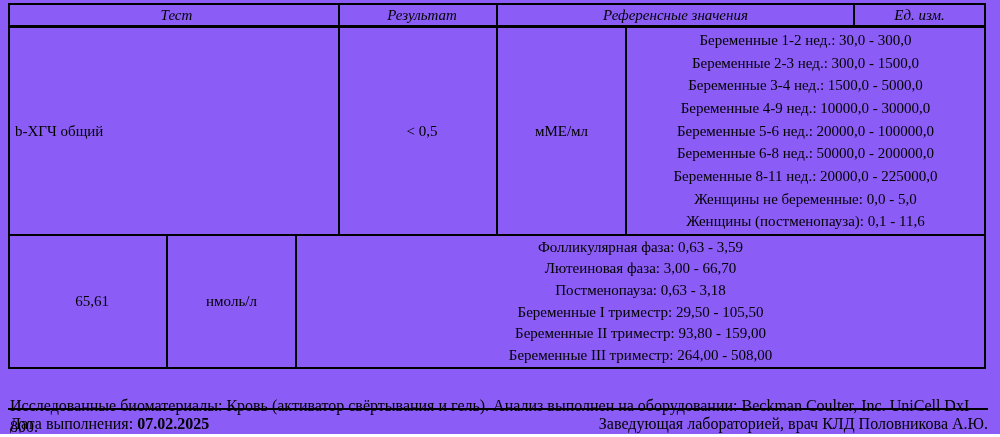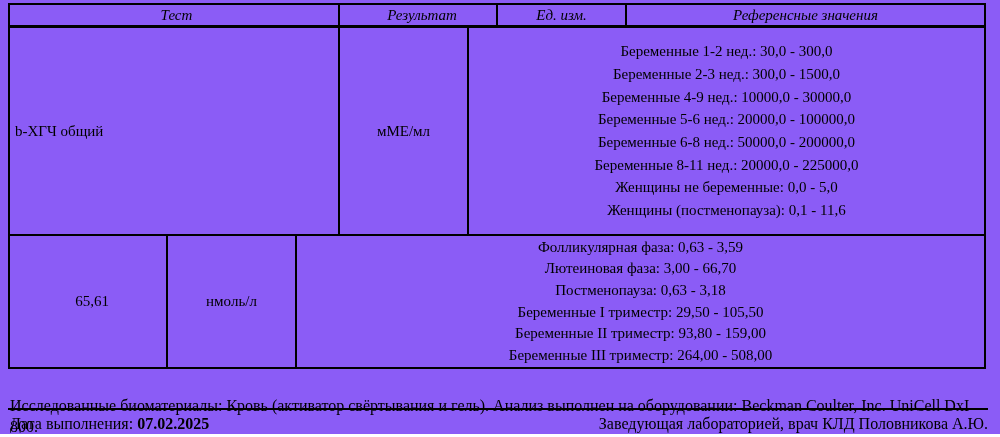--- a/index.html
+++ b/index.html
@@ -44,30 +44,32 @@
 </head>
 <body>
 
 <div class="page">
 
   <div class="lab-table">
 
     <div class="hdr-row">
       <div class="hdr-cell col-test">Тест</div>
       <div class="hdr-cell col-res">Результат</div>
+      <div class="hdr-cell col-ref">Референсные значения</div>
       <div class="hdr-cell col-unit">Ед. изм.</div>
-      <div class="hdr-cell col-ref">Референсные значения</div>
     </div>
 
     <div class="body-row row-1">
       <div class="cell col-test">b-ХГЧ общий</div>
+      <div class="cell col-res">&lt; 0,5</div>
       <div class="cell col-unit">мМЕ/мл</div>
       <div class="cell col-ref">
           <div class="ref-line">Беременные 1-2 нед.: 30,0 - 300,0</div>
           <div class="ref-line">Беременные 2-3 нед.: 300,0 - 1500,0</div>
+          <div class="ref-line">Беременные 3-4 нед.: 1500,0 - 5000,0</div>
           <div class="ref-line">Беременные 4-9 нед.: 10000,0 - 30000,0</div>
           <div class="ref-line">Беременные 5-6 нед.: 20000,0 - 100000,0</div>
           <div class="ref-line">Беременные 6-8 нед.: 50000,0 - 200000,0</div>
           <div class="ref-line">Беременные 8-11 нед.: 20000,0 - 225000,0</div>
           <div class="ref-line">Женщины не беременные: 0,0 - 5,0</div>
           <div class="ref-line">Женщины (постменопауза): 0,1 - 11,6</div>
         </div>
     </div>
 
     <div class="body-row row-2">

